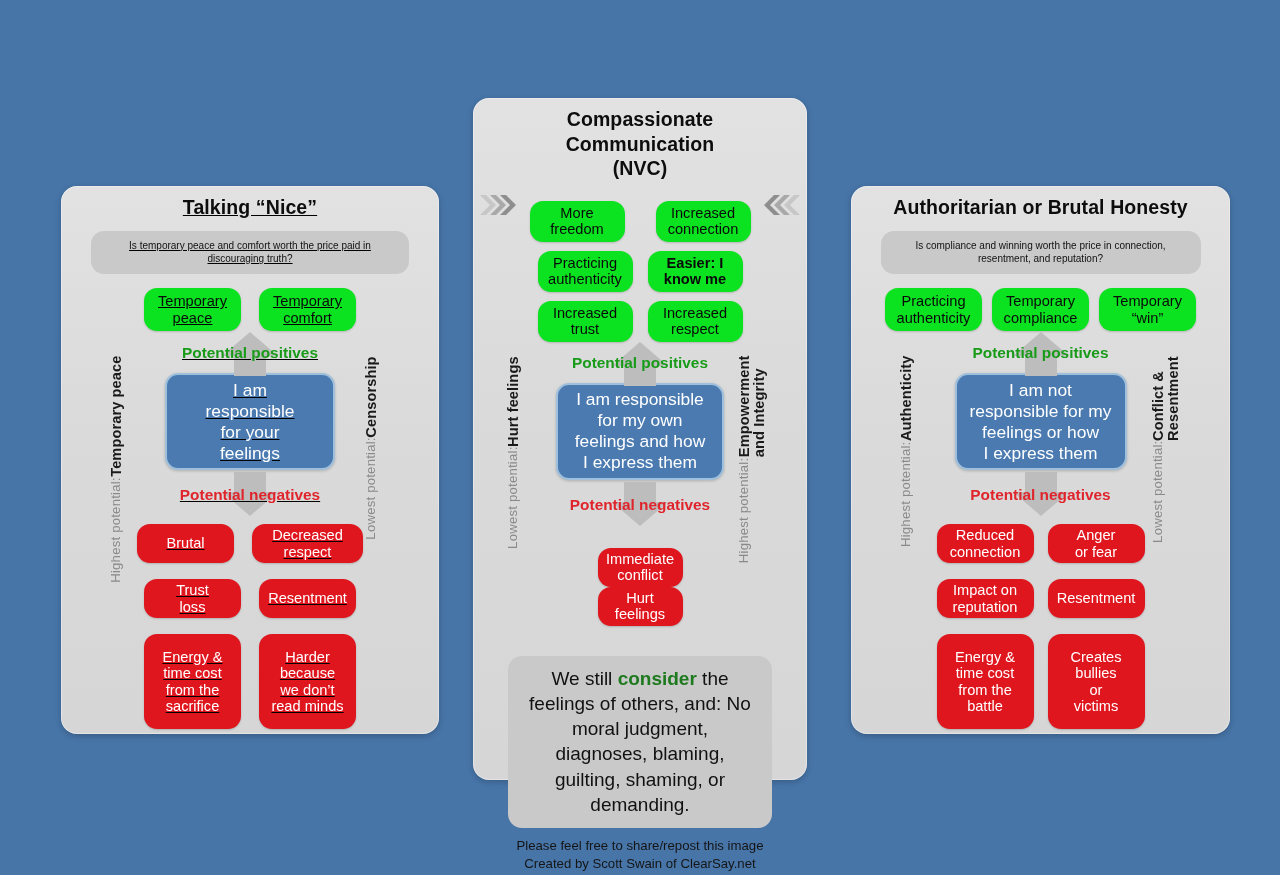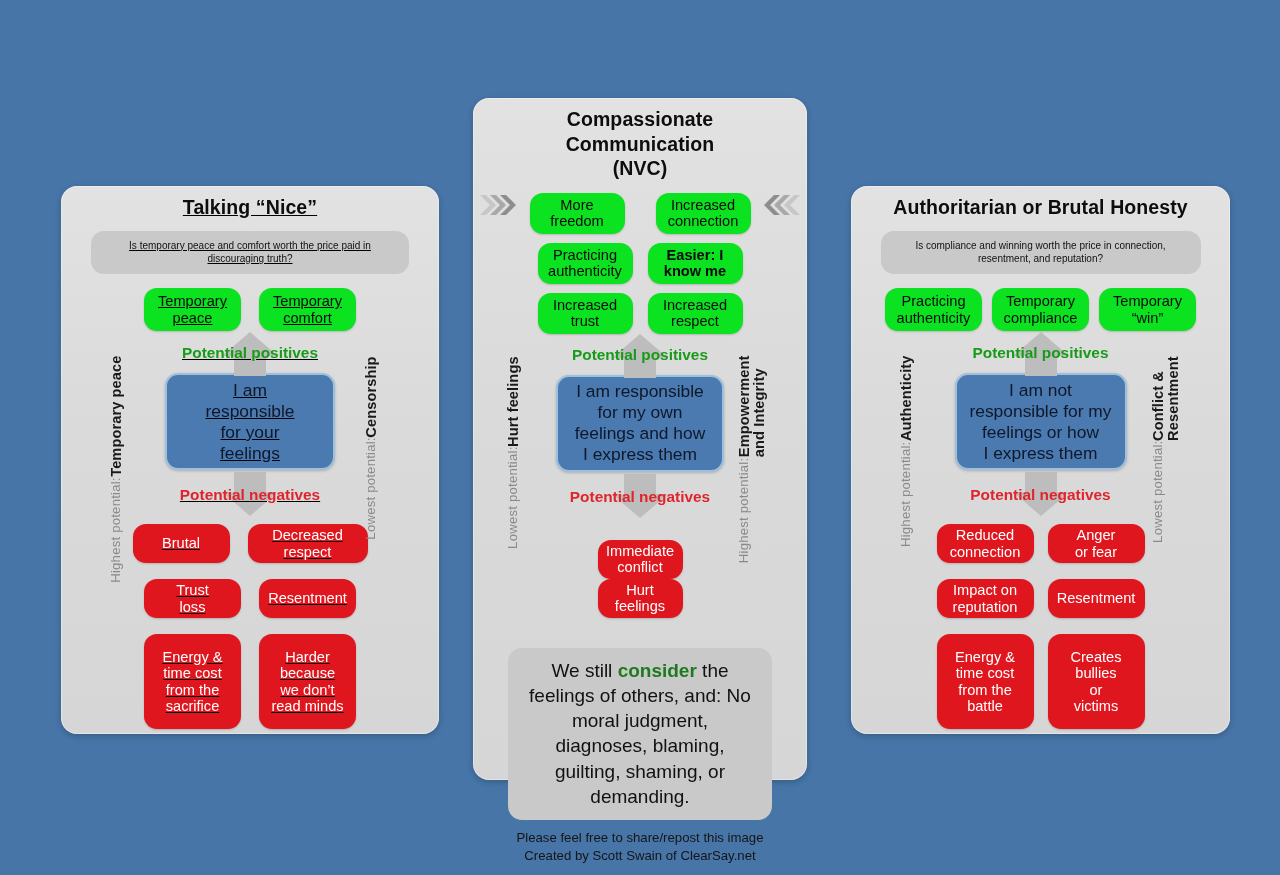--- a/index.html
+++ b/index.html
@@ -93,21 +93,21 @@
     z-index: 2;
   }
   .band .label.pos { color: #189b18; }
   .band .label.neg { color: #e0242c; }
 
   
   .statement {
     background: #4a7ab0;
     border: 2px solid #9fc0dd;
     border-radius: 13px;
-    color: #0f172a;
+    color: #ffffff;
     text-align: center;
     display: flex;
     align-items: center;
     justify-content: center;
     line-height: 1.2;
     box-shadow: 0 1px 3px rgba(0,0,0,.2);
   }
 
   
   .vlabel {
@@ -185,21 +185,21 @@
 
     <div class="band" style="margin-top:10px;">
       <svg class="arrow" viewBox="0 0 56 46">
         <path d="M12 0 L44 0 L44 20 L56 20 L28 44 L0 20 L12 20 Z" fill="#bdbdbd"></path>
       </svg>
       <span class="label neg">Potential negatives</span>
     </div>
 
     <div class="chip-row" style="margin-top:14px; gap:18px;">
       <div class="chip red" style="width:97px;height:39px;">Brutal</div>
-      <div class="chip red" style="width: 120px; height: 39px; white-space: pre-line;">Decreased
+      <div class="chip red" style="width: 111px; height: 39px; white-space: pre-line;">Decreased
 respect</div>
     </div>
     <div class="chip-row" style="margin-top:16px; gap:18px;">
       <div class="chip red" style="width: 97px; height: 39px; white-space: pre-line;">Trust
 loss</div>
       <div class="chip red" style="width:97px;height:39px;">Resentment</div>
     </div>
     <div class="chip-row" style="margin-top:16px; gap:18px;">
       <div class="chip red" style="width: 97px; height: 95px; white-space: pre-line;">Energy &amp;
 time cost
@@ -235,21 +235,21 @@
       </svg>
     </div>
     <div class="chev-group" style="right:5px; top:94px;">
       <svg viewBox="0 0 40 26" width="40" height="26">
         <path d="M38 3 L28 13 L38 23 L32 23 L22 13 L32 3 Z" fill="#c7c7c7"></path>
         <path d="M28 3 L18 13 L28 23 L22 23 L12 13 L22 3 Z" fill="#a9a9a9"></path>
         <path d="M18 3 L8 13 L18 23 L12 23 L2 13 L12 3 Z" fill="#8e8e8e"></path>
       </svg>
     </div>
 
-    <div class="chip-row" style="margin-top:12px; gap:31px;">
+    <div class="chip-row" style="margin-top:20px; gap:31px;">
       <div class="chip green" style="width: 95px; height: 41px; white-space: pre-line;">More
 freedom</div>
       <div class="chip green" style="width: 95px; height: 41px; white-space: pre-line;">Increased
 connection</div>
     </div>
     <div class="chip-row" style="margin-top:9px; gap:15px;">
       <div class="chip green" style="width: 95px; height: 41px; white-space: pre-line;">Practicing
 authenticity</div>
       <div class="chip green" style="width: 95px; height: 41px; white-space: pre-line; font-weight: bold;">Easier: I
 know me</div>

